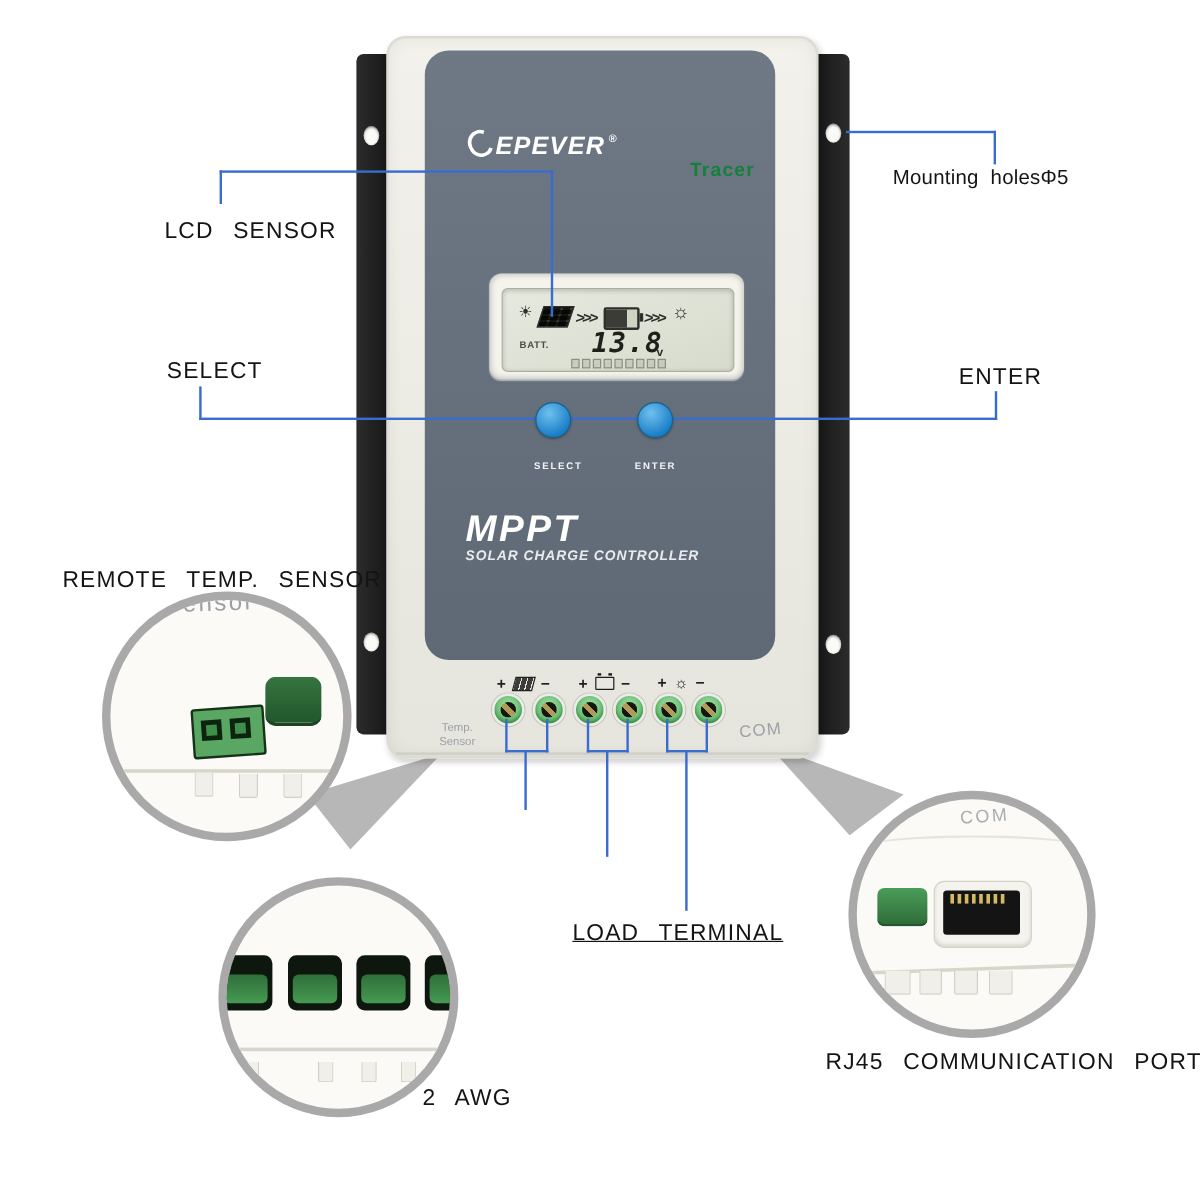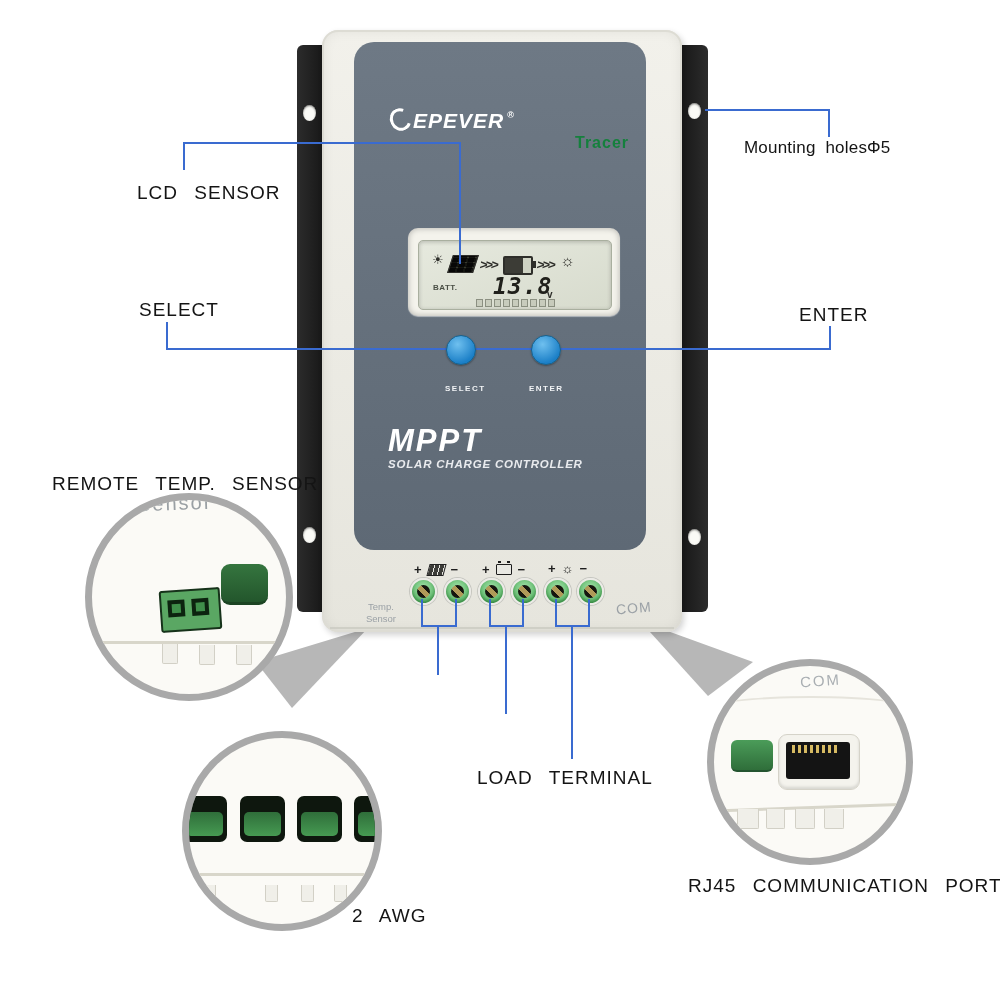--- a/index.html
+++ b/index.html
@@ -180,21 +180,21 @@
   <div class="ln" style="left:555px;top:599px;width:2px;height:28px;"></div>
   <div class="ln" style="left:588px;top:599px;width:2px;height:28px;"></div>
   <div class="ln" style="left:555px;top:625px;width:35px;height:2px;"></div>
   <div class="ln" style="left:571px;top:625px;width:2px;height:134px;"></div>
 
   <div class="callout-label" style="left:137px;top:182px;">LCD SENSOR</div>
   <div class="callout-label" style="left:139px;top:299px;">SELECT</div>
   <div class="callout-label" style="left:799px;top:304px;">ENTER</div>
   <div class="callout-label small" style="left:744px;top:138px;">Mounting holesΦ5</div>
   <div class="callout-label" style="left:52px;top:473px;">REMOTE TEMP. SENSOR</div>
-  <div class="callout-label" style="left:477px;top:767px;">LOAD TERMINAL</div>
+  <div class="callout-label" style="left:477px;top:767px;text-decoration:underline;">LOAD TERMINAL</div>
   <div class="callout-label" style="left:688px;top:875px;">RJ45 COMMUNICATION PORT</div>
   <div class="callout-label" style="left:352px;top:905px;">2 AWG</div>
 
   <div class="inset" style="left:85px;top:493px;width:208px;height:208px;">
     <div style="position:absolute;left:45px;top:-8px;font-size:20px;color:#9aa0a4;letter-spacing:2px;transform:rotate(-2deg);">Sensor</div>
     <div style="position:absolute;left:129px;top:64px;width:47px;height:38px;border-radius:9px;background:linear-gradient(180deg,#35753f,#23562c);border-bottom:3px solid #1c4423;"></div>
     <div style="position:absolute;left:68px;top:89px;width:57px;height:38px;background:#5aa763;border:2px solid #16321a;border-radius:3px;transform:rotate(-4deg);">
       <span style="position:absolute;left:6px;top:8px;width:17px;height:17px;background:#0c230f;display:block;">
           <span style="position:absolute;left:4px;top:4px;width:9px;height:9px;background:#3f8f4a;display:block;"></span>
         </span>

